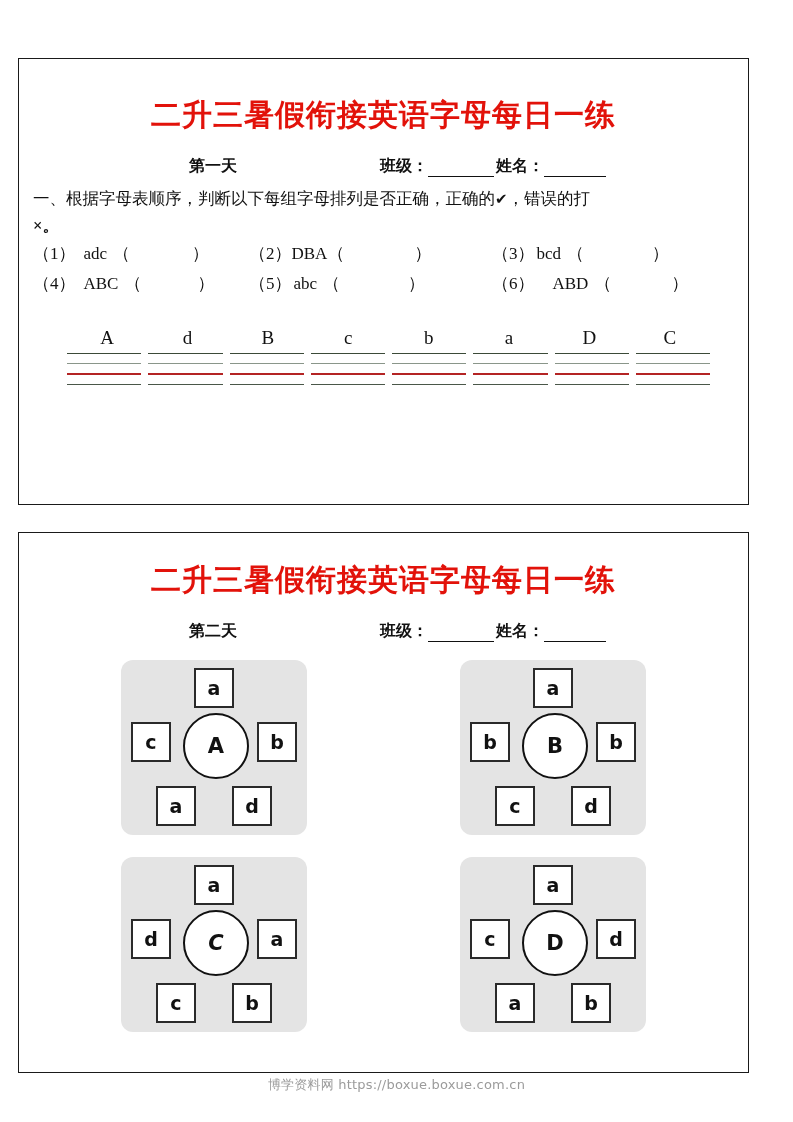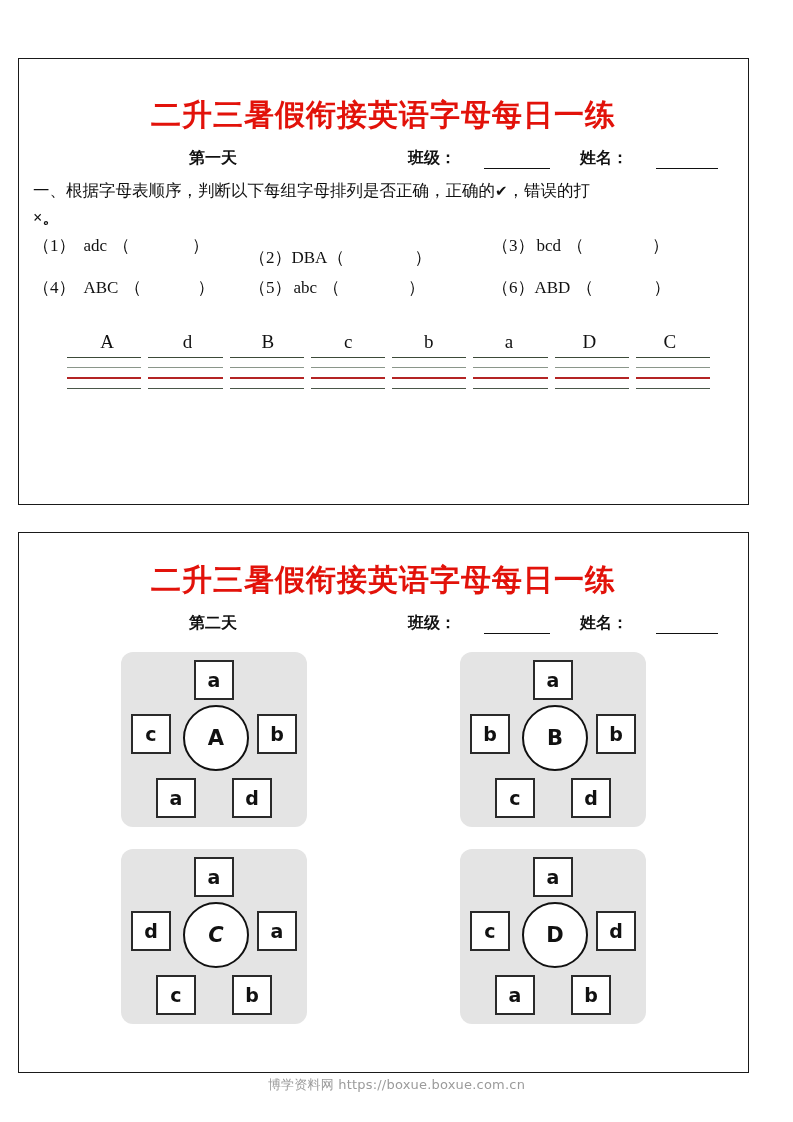--- a/index.html
+++ b/index.html
@@ -43,22 +43,21 @@
   #sheet-day2 .worksheet-title { padding-top: 27px; }
 
   
   .meta-row {
     display: flex;
     align-items: flex-end;
     font-size: 16px;
     font-weight: bold;
     color: #111;
     padding: 0 0 0 0;
-    margin-top: 12px;
-    gap: 28px;
+    margin-top: 20px;
   }
   .meta-day {
     margin-left: 170px;
     font-size: 16px;
     font-weight: bold;
   }
   .meta-class { margin-left: 143px; }
   .meta-name  { margin-left: 2px; }
   .blank-line {
     display: inline-block;
@@ -225,21 +224,21 @@
   <div class="item-row">
     <div class="item" style="width:216px;">
       <span class="num">（1）</span>
       <span class="word">adc</span>
       <span class="paren">（</span>
       <span class="gap" style="width:62px;"></span>
       <span class="paren">）</span>
     </div>
     <div class="item" style="width:243px;">
       <span class="num">（2）</span>
-      <span class="word" style="margin-left:0;margin-right:0;margin-top:12px;">DBA</span>
+      <span class="word" style="margin-left:0;margin-right:0;">DBA</span>
       <span class="paren">（</span>
       <span class="gap" style="width:70px;"></span>
       <span class="paren">）</span>
     </div>
     <div class="item">
       <span class="num">（3）</span>
       <span class="word" style="margin-left:2px;">bcd</span>
       <span class="paren">（</span>
       <span class="gap" style="width:68px;"></span>
       <span class="paren">）</span>
@@ -256,21 +255,21 @@
     </div>
     <div class="item" style="width:243px;">
       <span class="num">（5）</span>
       <span class="word" style="margin-left:2px;">abc</span>
       <span class="paren">（</span>
       <span class="gap" style="width:68px;"></span>
       <span class="paren">）</span>
     </div>
     <div class="item">
       <span class="num">（6）</span>
-      <span class="word" style="margin-left:0;">ABD</span>
+      <span class="word" style="margin-left:18px;">ABD</span>
       <span class="paren">（</span>
       <span class="gap" style="width:60px;"></span>
       <span class="paren">）</span>
     </div>
   </div>
 
 
   <div class="grid-section">
     <div class="grid-letters">
       <span>A</span>

